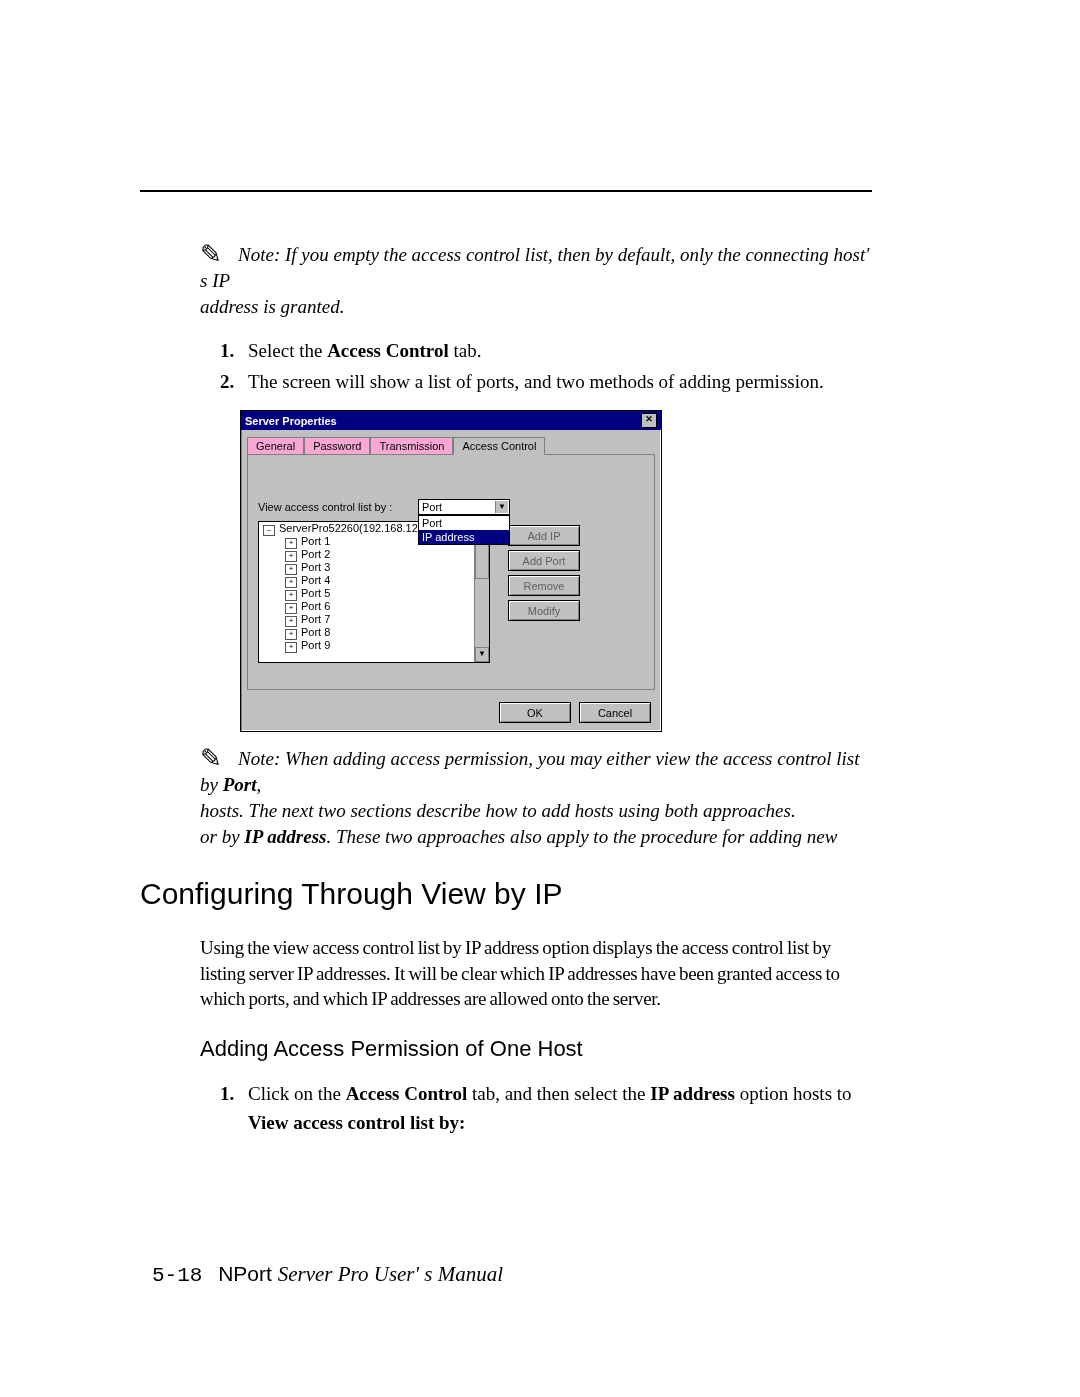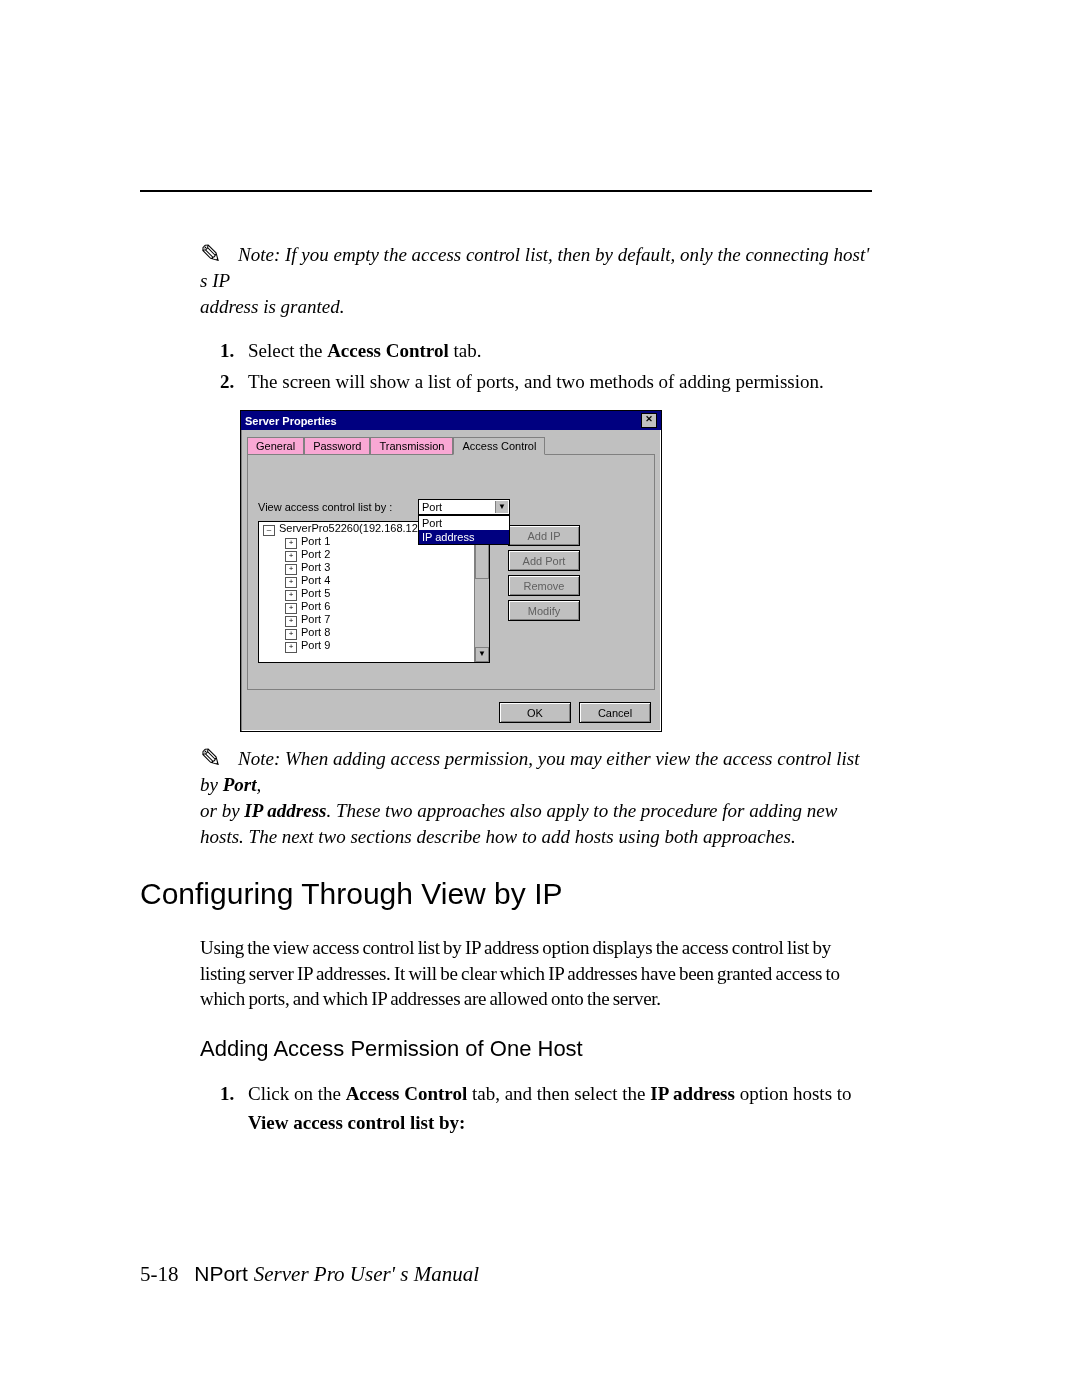--- a/index.html
+++ b/index.html
@@ -211,21 +211,21 @@
     font-weight: normal;
     font-size: 22px;
     margin: 24px 0 18px 60px;
   }
   .footer {
     position: absolute;
     left: 140px;
     bottom: 110px;
     font-size: 21px;
   }
-  .footer .pg { font-family: Liberation Serif, serif; }
+  .footer .pg { font-family: Liberation Mono, monospace; margin-left: 12px; }
   .footer .man { font-family: Arial, Helvetica, sans-serif; }
   .footer .mi { font-style: italic; font-family: "Times New Roman", serif; }
 </style>
 </head>
 <body>
 
 <div class="page">
   <div class="hr"></div>
 
   <div class="note-block">
@@ -298,24 +298,24 @@
       </div>
       <div class="dlgbtns">
         <button class="winbtn enabled">OK</button>
         <button class="winbtn enabled">Cancel</button>
       </div>
     </div>
   </div>
 
   <div class="note-block">
     <span class="note-icon">✎</span><span>Note: When adding access permission, you may either view the access control list by </span><span class="bold">Port</span><span>,</span>
+    <span class="note-indent">hosts. The next two sections describe how to add hosts using both approaches.</span>
     <span class="note-indent">
       <span>or by </span><span class="bold">IP address</span><span>. These two approaches also apply to the procedure for adding new</span>
     </span>
-    <span class="note-indent">hosts. The next two sections describe how to add hosts using both approaches.</span>
   </div>
 
   <div class="h2-sect">Configuring Through View by IP</div>
 
   <div class="para tight">Using the view access control list by IP address option displays the access control list by listing server IP addresses. It will be clear which IP addresses have been granted access to which ports, and which IP addresses are allowed onto the server.</div>
 
   <div class="h3-sect">Adding Access Permission of One Host</div>
 
 
   <div class="ol">

